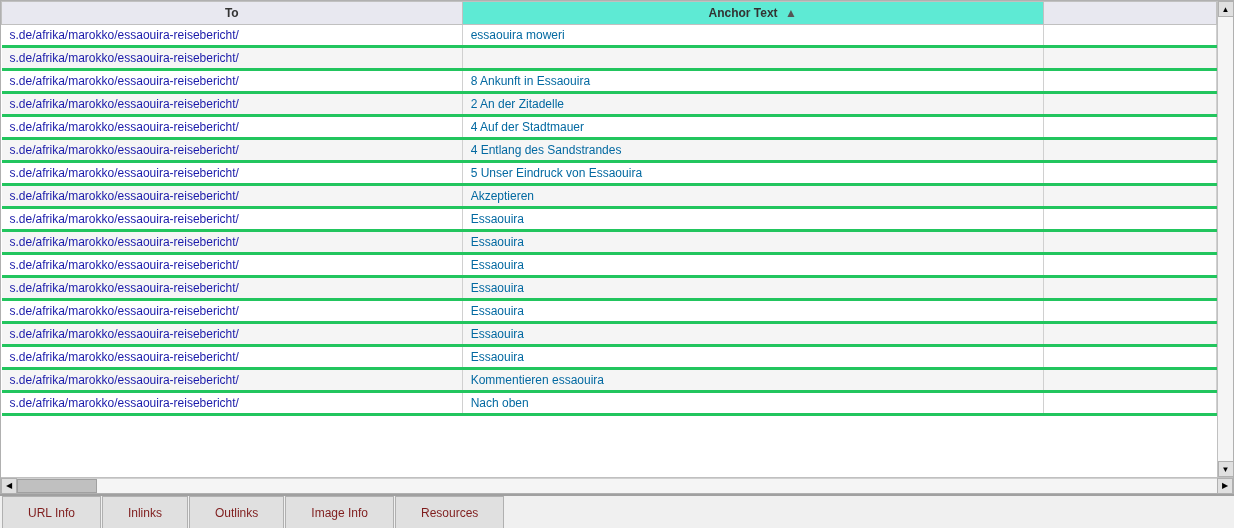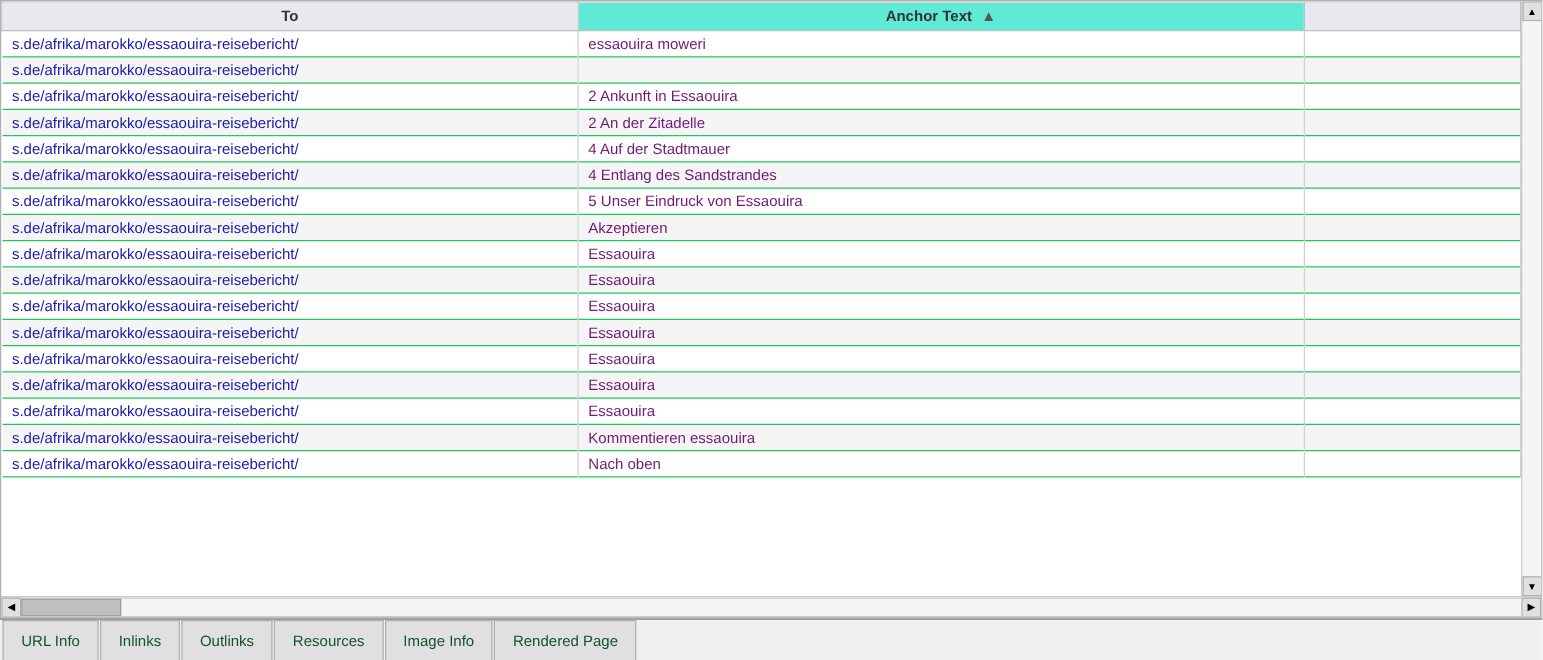--- a/index.html
+++ b/index.html
@@ -49,21 +49,21 @@
     thead th.sorted {
       background: #5eead4;
     }
 
     .sort-arrow {
       margin-left: 4px;
       color: #555;
     }
 
     tbody tr {
-      border-bottom: 1px solid #22c55e;
+      border-bottom: 3px solid #22c55e;
       padding-left: 24px;
     }
 
     tbody tr:nth-child(odd) {
       background: #ffffff;
     }
 
     tbody tr:nth-child(even) {
       background: #f5f5f5;
     }
@@ -71,21 +71,21 @@
     tbody td {
       padding: 3px 8px;
       border-right: 1px solid #d0d0d0;
       color: #1a1aaa;
       overflow: hidden;
       text-overflow: ellipsis;
       white-space: nowrap;
     }
 
     tbody td.anchor-text {
-      color: #701a75;
+      color: #0369a1;
     }
 
     tbody td.col3 {
       color: #1a1aaa;
     }
 
     .col-to {
       width: 436px;
     }
 
@@ -196,29 +196,29 @@
       height: 34px;
       background: #f0f0f0;
       border-top: 2px solid #a0a0a0;
       display: flex;
       align-items: stretch;
       padding: 0 2px;
       gap: 1px;
     }
 
     .tab {
-      padding: 0 14px;
+      padding: 0 25px;
       display: flex;
       align-items: center;
       background: #e0e0e0;
       border: 1px solid #b0b0b0;
       border-bottom: none;
       cursor: pointer;
       font-size: 12px;
-      color: #14532d;
+      color: #7f1d1d;
       white-space: nowrap;
     }
 
     .table-scroll-wrap {
       overflow: hidden;
       flex: 1;
       position: relative;
     }
 
     .table-inner {
@@ -261,21 +261,21 @@
                 <td class="anchor-text">essaouira moweri</td>
                 <td class="col3"></td>
               </tr>
               <tr>
                 <td style="color: rgb(26, 26, 170);">s.de/afrika/marokko/essaouira-reisebericht/</td>
                 <td class="anchor-text"></td>
                 <td class="col3"></td>
               </tr>
               <tr>
                 <td style="color: rgb(26, 26, 170);">s.de/afrika/marokko/essaouira-reisebericht/</td>
-                <td class="anchor-text">2 Ankunft in Essaouira</td>
+                <td class="anchor-text">8 Ankunft in Essaouira</td>
                 <td class="col3"></td>
               </tr>
               <tr>
                 <td style="color: rgb(26, 26, 170);">s.de/afrika/marokko/essaouira-reisebericht/</td>
                 <td class="anchor-text">2 An der Zitadelle</td>
                 <td class="col3"></td>
               </tr>
               <tr>
                 <td style="color: rgb(26, 26, 170);">s.de/afrika/marokko/essaouira-reisebericht/</td>
                 <td class="anchor-text">4 Auf der Stadtmauer</td>
@@ -357,16 +357,15 @@
       </div>
       <div class="bottom-scrollbar-right">▶</div>
     </div>
   </div>
 </div>
 
 <div class="tab-bar">
 <div class="tab">URL Info</div>
     <div class="tab">Inlinks</div>
     <div class="tab">Outlinks</div>
+    <div class="tab">Image Info</div>
     <div class="tab">Resources</div>
-    <div class="tab">Image Info</div>
-    <div class="tab">Rendered Page</div>
   </div>
 
 </body></html>

